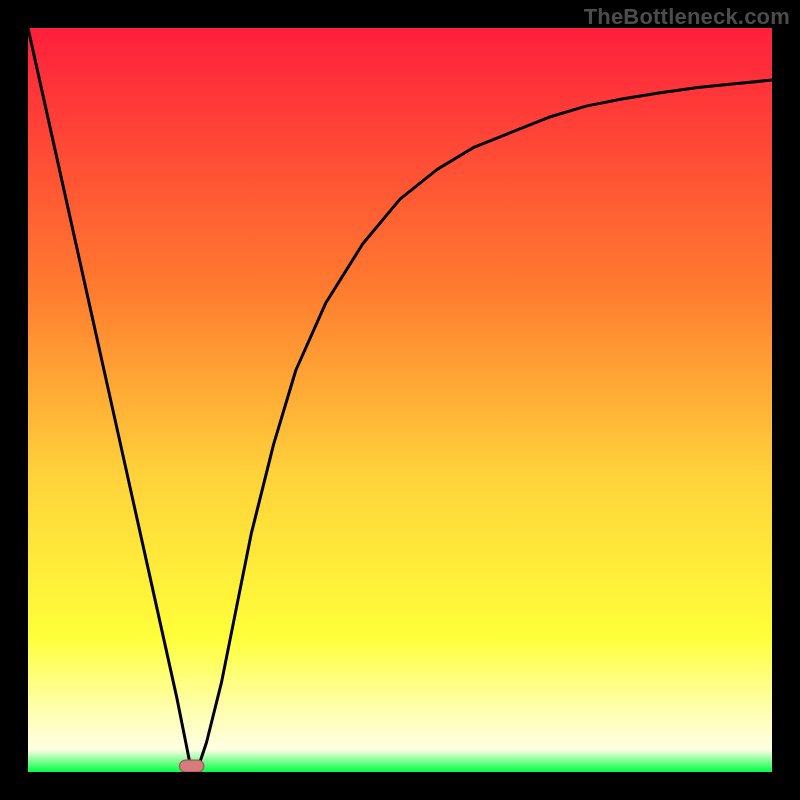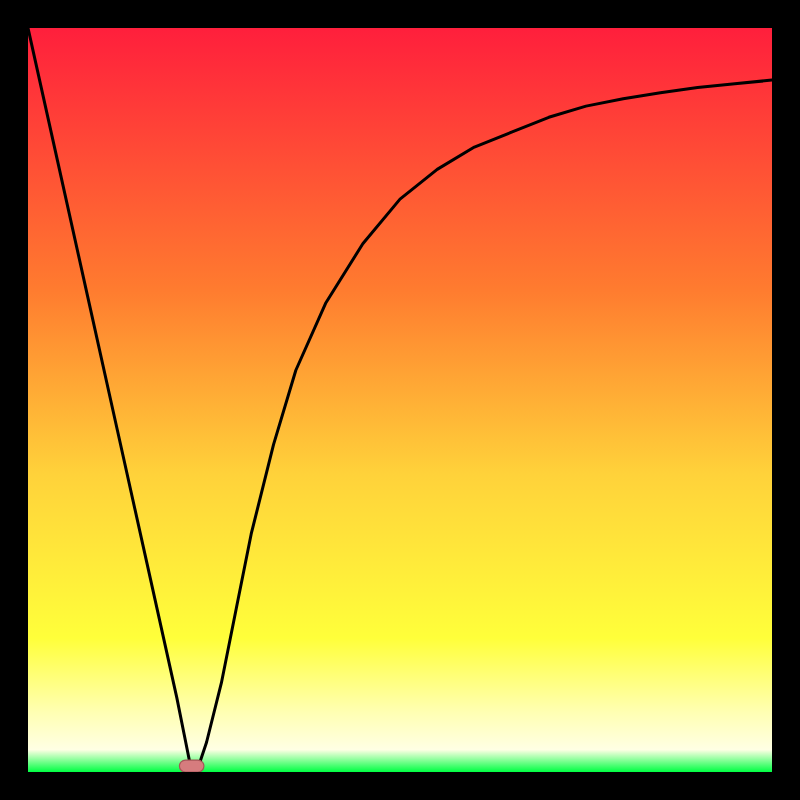--- a/index.html
+++ b/index.html
@@ -56,13 +56,14 @@
           <stop id="g4" offset="92%" stop-color="#ffffb3"></stop>
           <stop id="g5" offset="97%" stop-color="#ffffe4"></stop>
           <stop id="g6" offset="100%" stop-color="#00ff43"></stop>
         </linearGradient>
       </defs>
       <rect x="0" y="0" width="744" height="744" fill="url(#bg)"></rect>
       <path id="curve" d="M0.00 0.00 L29.76 133.92 L59.52 267.84 L89.28 401.76 L119.04 535.68 L148.80 669.60 L156.24 706.80 L163.68 744.00 L171.12 736.56 L178.56 714.24 L193.44 654.72 L208.32 580.32 L223.20 505.92 L245.52 416.64 L267.84 342.24 L297.60 275.28 L334.80 215.76 L372.00 171.12 L409.20 141.36 L446.40 119.04 L483.60 104.16 L520.80 89.28 L558.00 78.12 L595.20 70.68 L632.40 64.73 L669.60 59.52 L706.80 55.80 L744.00 52.08" fill="none" stroke="#000000" stroke-width="3" stroke-linejoin="round" stroke-linecap="round"></path>
       <rect id="pill" rx="6" ry="6" fill="#d67c7e" stroke="#a55558" stroke-width="1.2" x="151.40" y="732.10" width="24.55" height="11.90"></rect>
     </svg>
   </div>
+  <div class="watermark">TheBottleneck.com</div>
 </div>
 
 </body></html>

